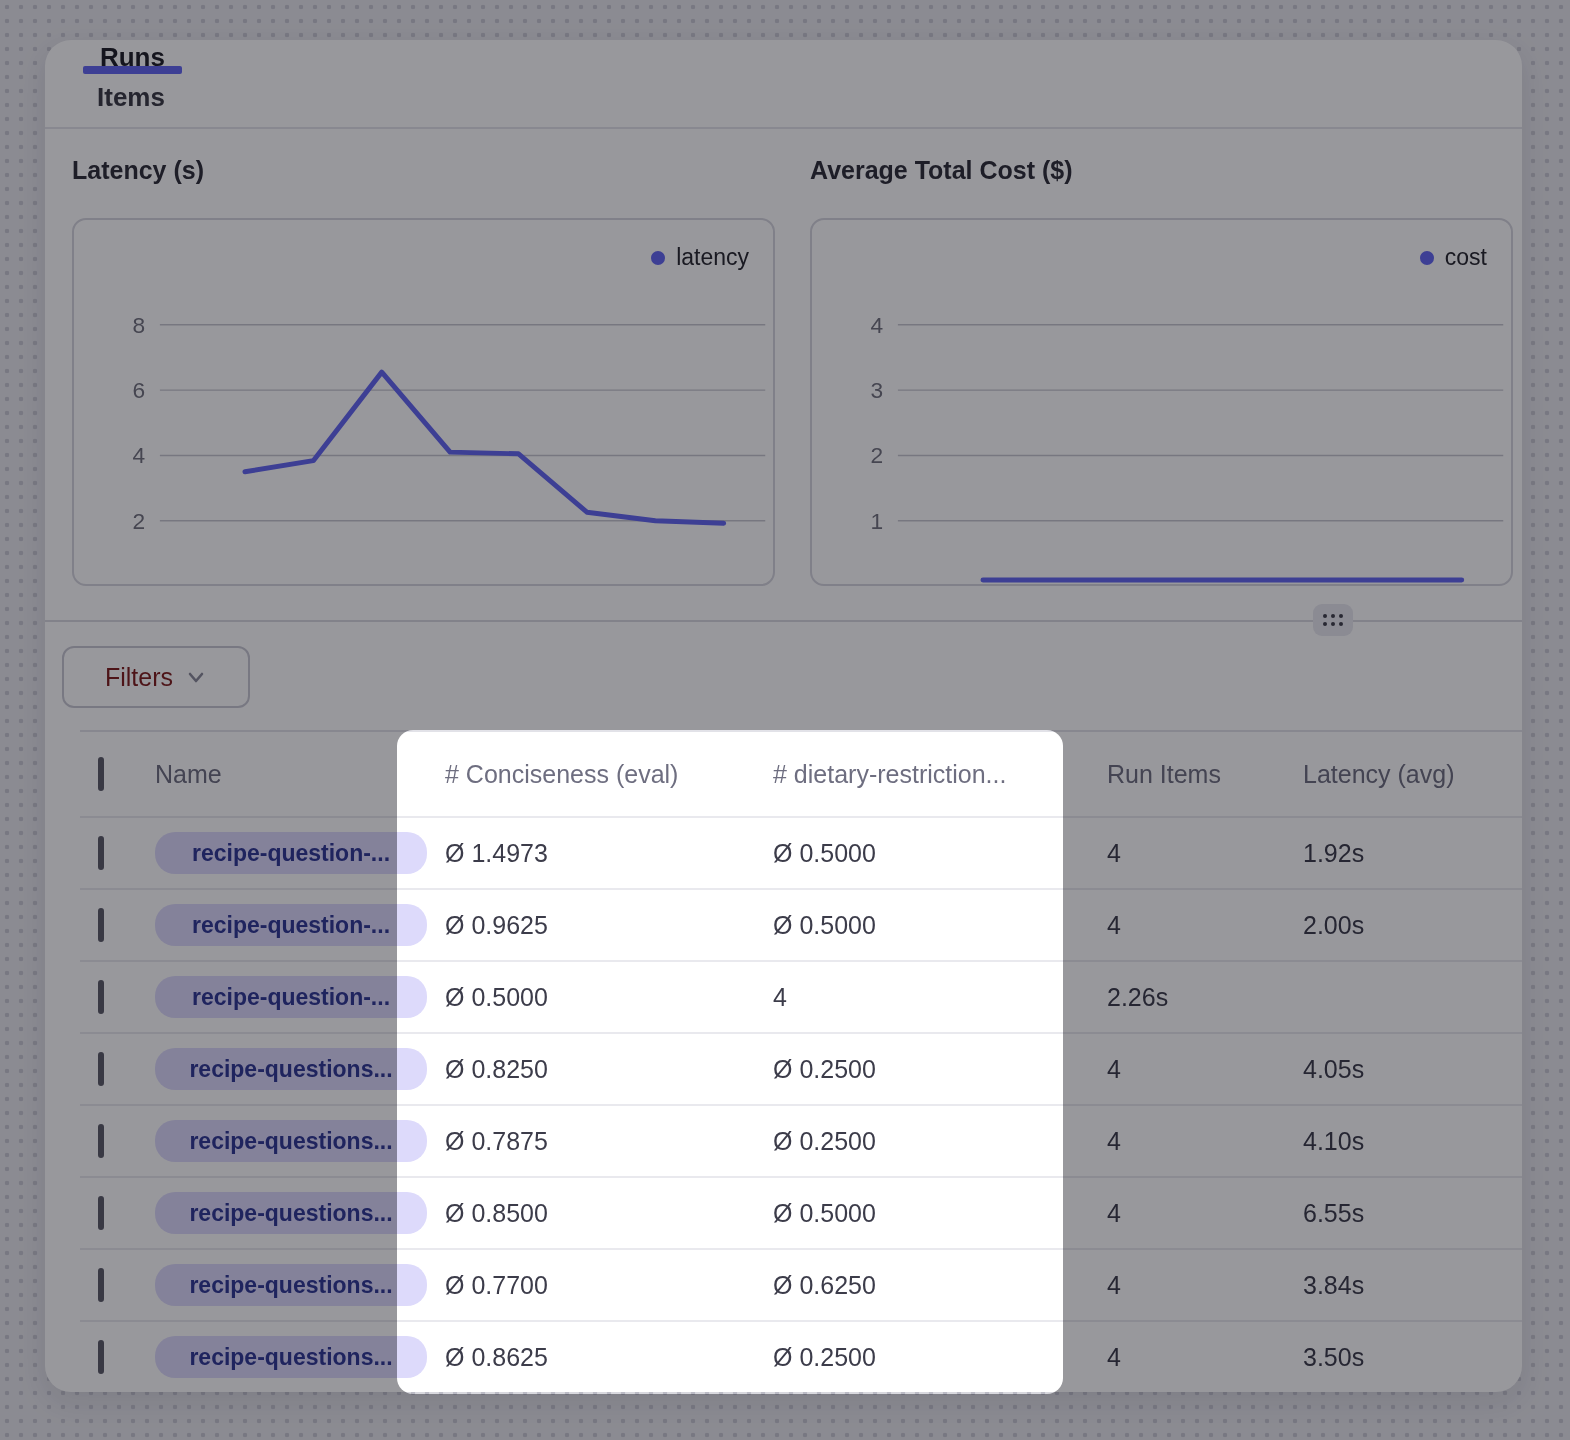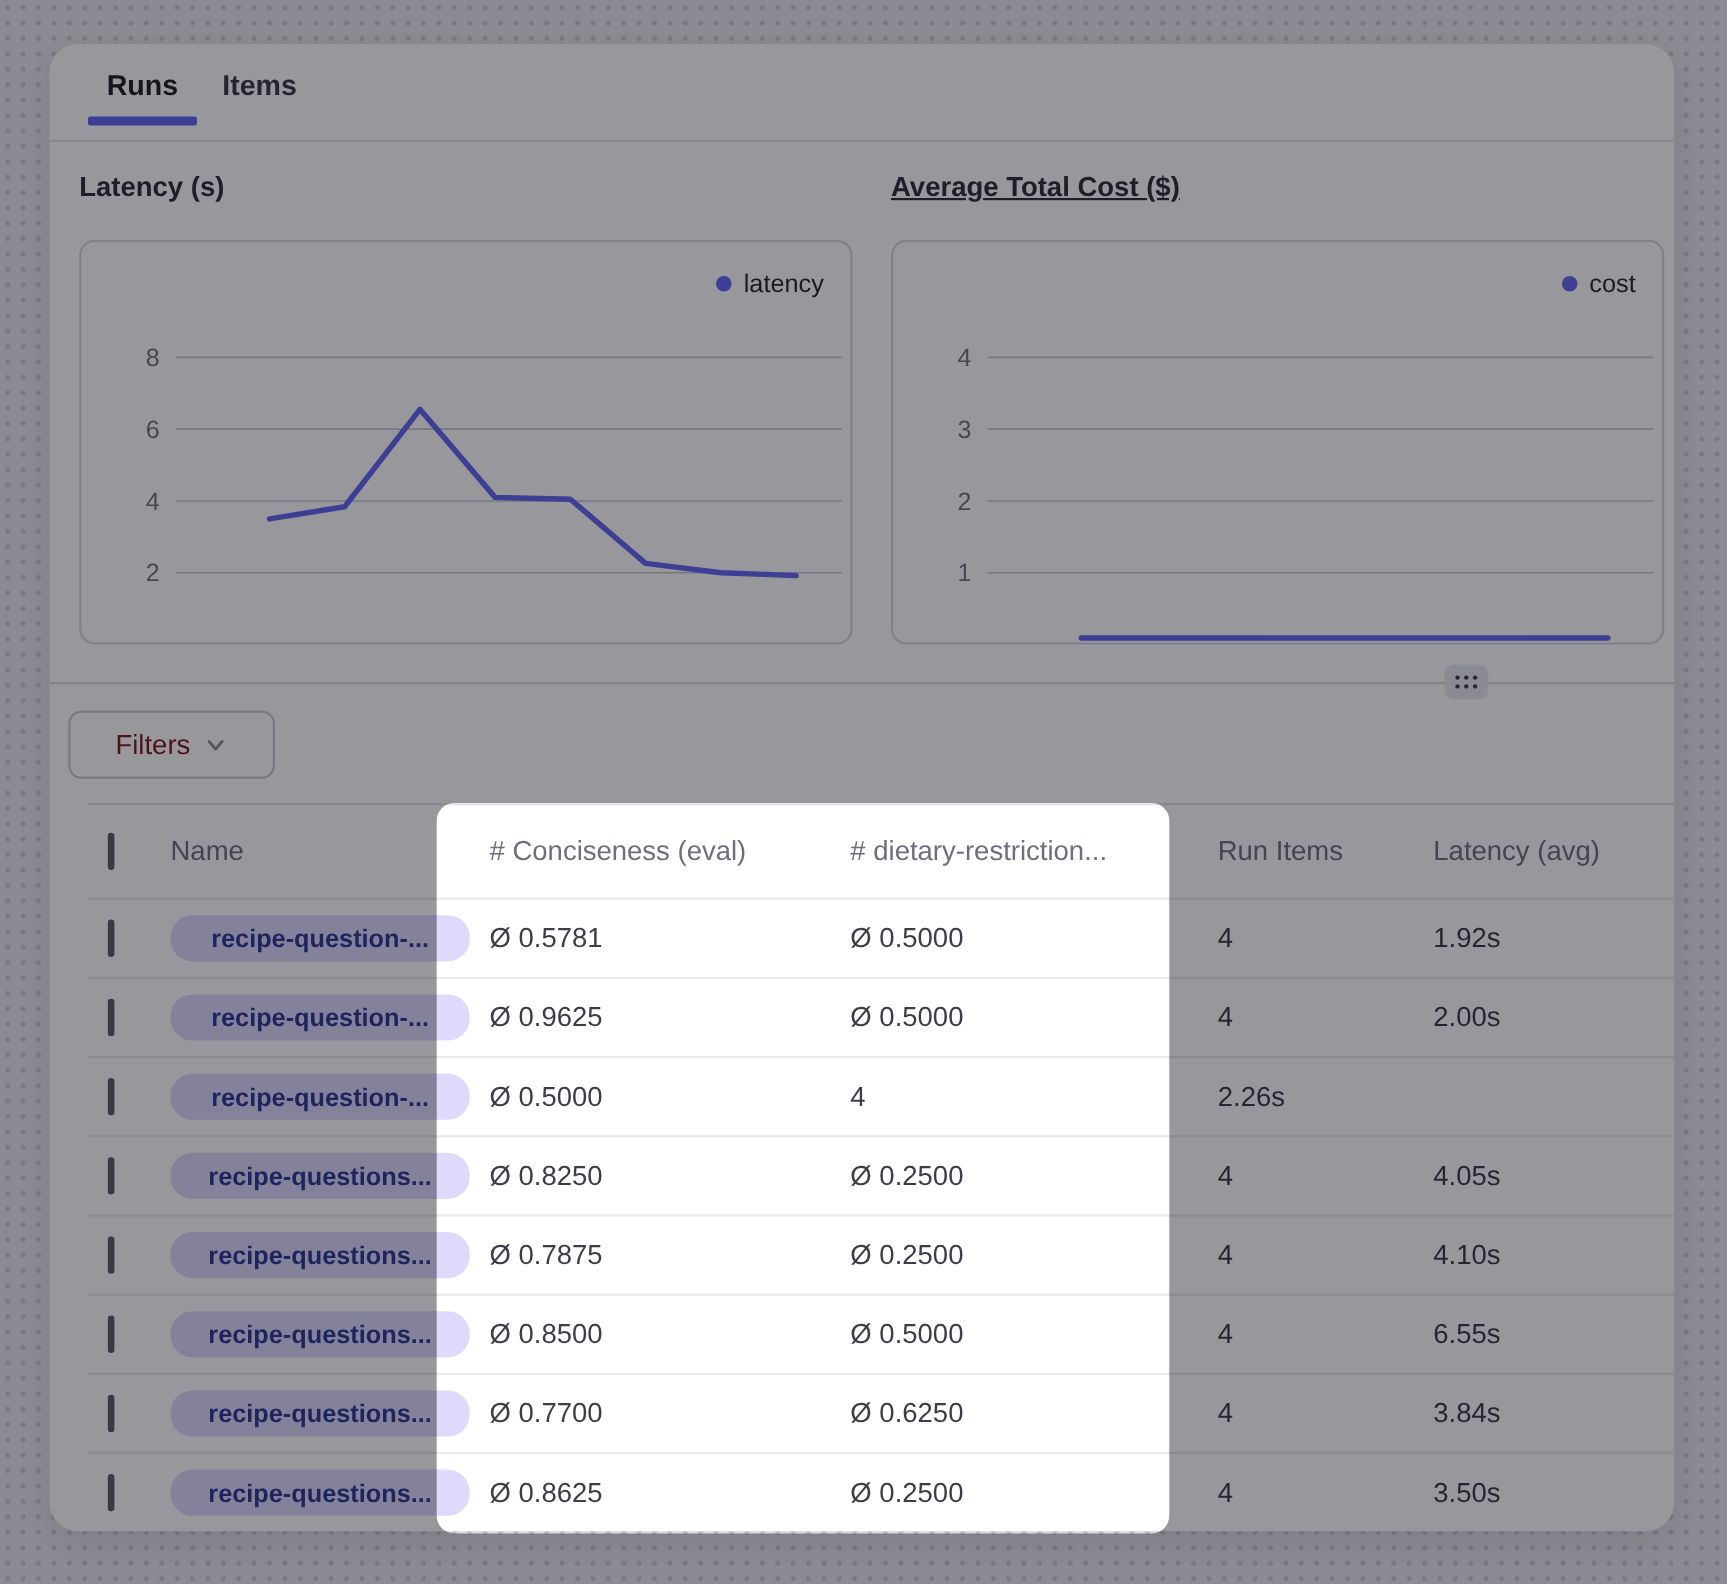--- a/index.html
+++ b/index.html
@@ -13,31 +13,31 @@
     background-color:#e9e9ee;
     background-image:radial-gradient(#c9c9d3 2px, transparent 2.6px);
     background-size:14px 14px;
   }
   .card {
     position:absolute; left:45px; top:40px; width:1477px; height:1352px;
     background:#ffffff; border-radius:26px; overflow:hidden;
     box-shadow:0 10px 30px rgba(20,20,40,0.10);
   }
   
-  .tabbar { position:absolute; left:35px; top:0; height:74px; display:flex; align-items:flex-end; gap:6px; }
+  .tabbar { position:absolute; left:35px; top:0; height:74px; display:flex; align-items:flex-end; gap:6px;flex-direction:column; }
   .tab { position:relative; height:100%; display:flex; align-items:center; padding:0 17px; cursor:pointer;
          font-size:26px; font-weight:600; color:#3a3a44; }
   .tab.active { color:#1e1e26; }
   .tab.active::after { content:""; position:absolute; left:0; right:0; bottom:0; height:8px;
          background:var(--accent); border-radius:2px; }
   .tab-divider { position:absolute; left:0; right:0; top:87px; height:2px; background:#e4e4ea; }
   
   .chart-title { position:absolute; top:116px; font-size:25px; font-weight:600; color:#2e2e38; }
   .chart-title.left { left:27px; }
-  .chart-title.right { left:765px;text-decoration:underline; }
+  .chart-title.right { left:765px; }
   .chart-card { position:absolute; top:178px; width:703px; height:368px; border:2px solid #d6d6de;
          border-radius:14px; box-sizing:border-box; overflow:hidden; background:#fff; }
   .chart-card.left { left:27px; }
   .chart-card.right { left:765px; }
   .chart-svg { position:absolute; left:0; top:0; width:100%; height:100%; }
   .legend { position:absolute; top:24px; right:24px; display:flex; align-items:center; gap:11px; }
   .legend-dot { width:14px; height:14px; border-radius:50%; background:var(--accent); }
   .legend-label { font-size:23px; font-weight:500; color:#26262e; }
   .gl { stroke:#c7c7cf; stroke-width:1.5; }
   .tk { font-family:"Liberation Sans",sans-serif; font-size:23px; fill:#73737f; text-anchor:end; }
@@ -149,21 +149,21 @@
         <div># dietary-restriction...</div>
         <div>Run Items</div>
         <div>Latency (avg)</div>
       </div>
       <div>
   <div class="trow tdata">
     <div><span class="checkbox"></span></div>
     <div>
               <span class="pill">recipe-question-...</span>
             </div>
-    <div>Ø 0.5781</div>
+    <div>Ø 1.4973</div>
     <div>Ø 0.5000</div>
     <div>4</div>
     <div>1.92s</div>
   </div>
 
   <div class="trow tdata">
     <div><span class="checkbox"></span></div>
     <div>
               <span class="pill">recipe-question-...</span>
             </div>

